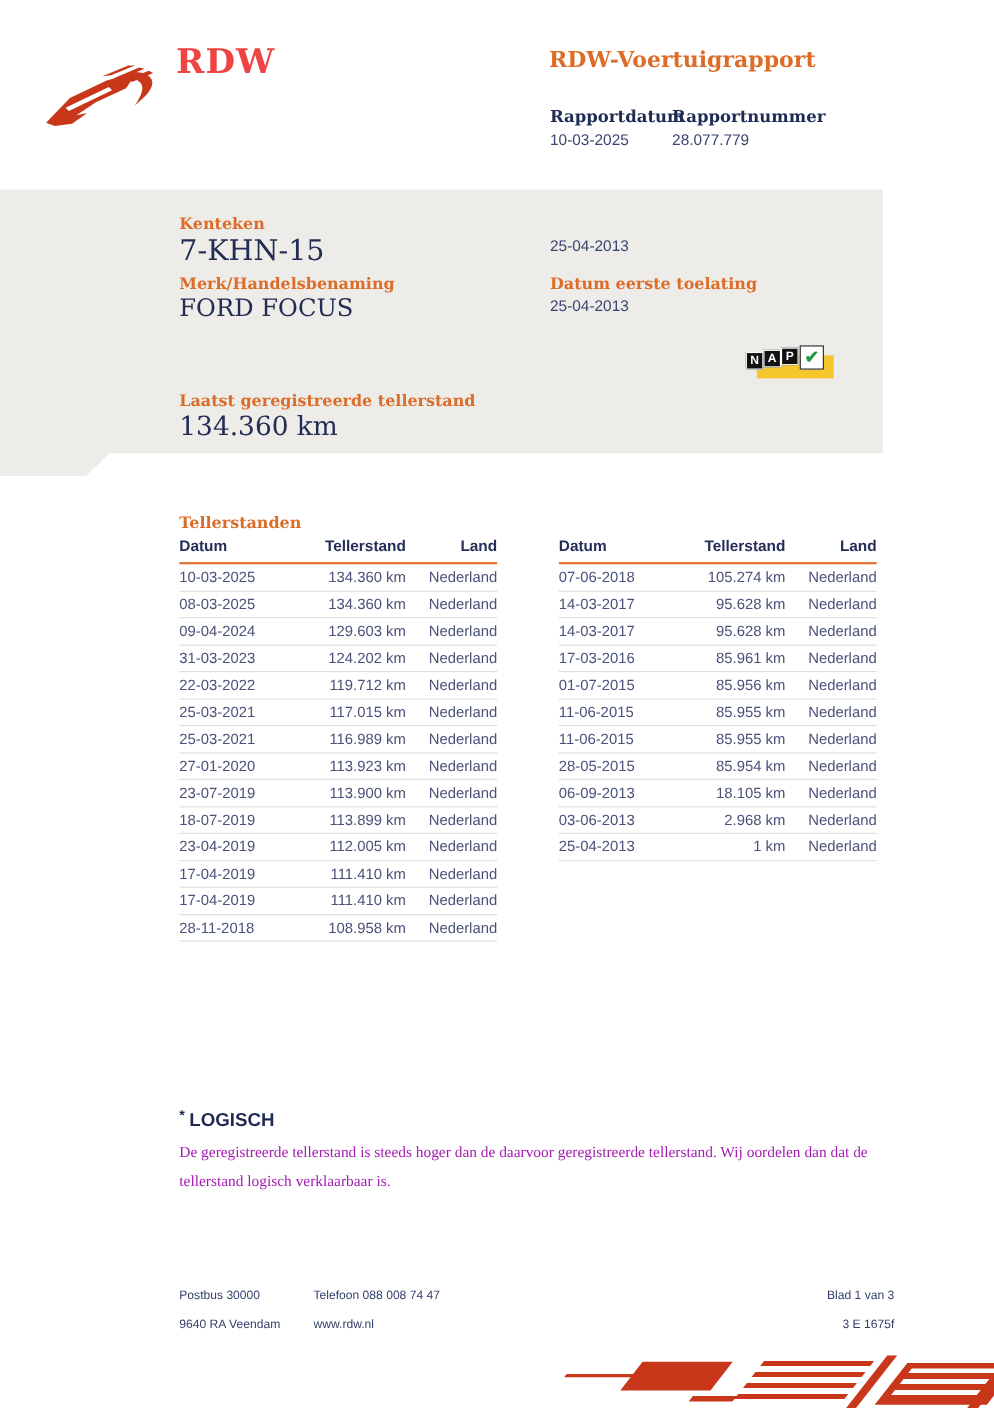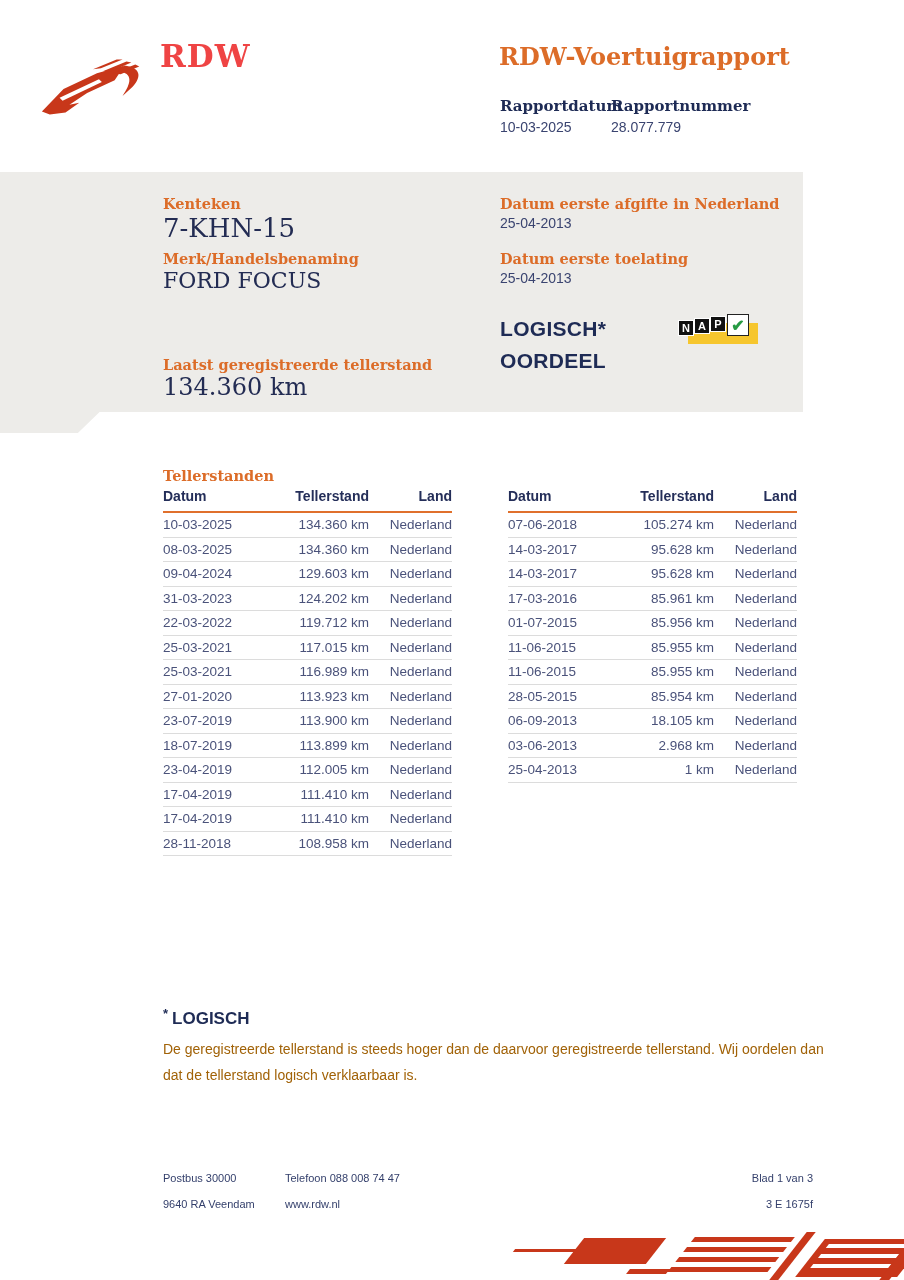--- a/index.html
+++ b/index.html
@@ -17,21 +17,21 @@
   .logo-wing { left:36px; top:52px; width:118px; height:74px; }
   .logo-text {
     left:160px; top:38px;
     font-family:"DejaVu Serif", serif;
     font-size:31px; font-weight:600; letter-spacing:1px;
     color:#ef4444;
   }
   .doc-title {
     left:499px; top:42px;
     font-family:"DejaVu Serif", serif;
-    font-size:24px; font-weight:600;
+    font-size:20px; font-weight:600;
     color:#dc6c28;
   }
   .meta-label {
     font-family:"DejaVu Serif", serif;
     font-size:15px; font-weight:700; color:#1e2b55;
   }
   .meta-value { font-size:14px; color:#3a4470; }
   .meta-date-label  { left:500px; top:97px; }
   .meta-num-label   { left:611px; top:97px; }
   .meta-date-value  { left:500px; top:119px; }
@@ -106,21 +106,21 @@
   .c3 { width:83px; text-align:right; }
 
   
   .note-title {
     left:163px; top:1006px;
     font-size:17px; font-weight:700; color:#1e2b55;
   }
   .note-title .star { font-size:13px; vertical-align:6px; margin-right:4px; }
   .note-text {
     left:163px; top:1036px; width:675px;
-    font-size:14px; color:#a16207; line-height:26px;
+    font-size:14px; color:#a21caf; line-height:26px;font-family:Liberation Serif, serif;
   }
 
   
   .ft { font-size:11px; color:#333f6b; }
   .ft-a1 { left:163px; top:1172px;text-align:center; }
   .ft-a2 { left:163px; top:1198px; }
   .ft-c1 { left:285px; top:1172px; }
   .ft-c2 { left:285px; top:1198px; text-decoration:none; color:#333f6b; }
   .ft-p1 { right:91px; top:1172px; text-align:right; }
   .ft-p2 { right:91px; top:1198px; text-align:right; }
@@ -169,30 +169,25 @@
 <div class="abs panel">
   <div class="abs olabel kenteken-label">Kenteken</div>
   <div class="abs serif-value kenteken-value">7-KHN-15</div>
 
   <div class="abs olabel merk-label">Merk/Handelsbenaming</div>
   <div class="abs serif-value merk-value">FORD FOCUS</div>
 
   <div class="abs olabel teller-label">Laatst geregistreerde tellerstand</div>
   <div class="abs serif-value teller-value">134.360 km</div>
 
-  <div class="abs olabel afgifte-label">Datum eerste afgifte in Nederland</div>
   <div class="abs sans-value afgifte-value">25-04-2013</div>
 
   <div class="abs olabel toelating-label">Datum eerste toelating</div>
   <div class="abs sans-value toelating-value">25-04-2013</div>
 
-  <div class="abs oordeel">
-    <div>LOGISCH*</div>
-    <div>OORDEEL</div>
-  </div>
 
   <div class="abs nap">
     <div class="nap-yellow"></div>
     <div class="nap-box nap-n">N</div>
     <div class="nap-box nap-a">A</div>
     <div class="nap-box nap-p">P</div>
     <div class="nap-check">✔</div>
   </div>
 </div>
 

